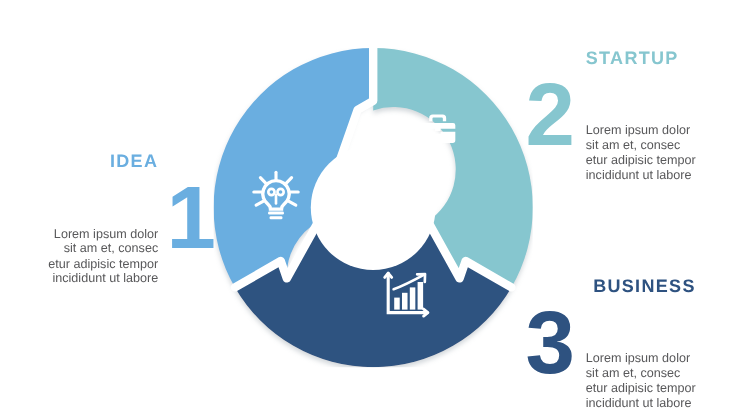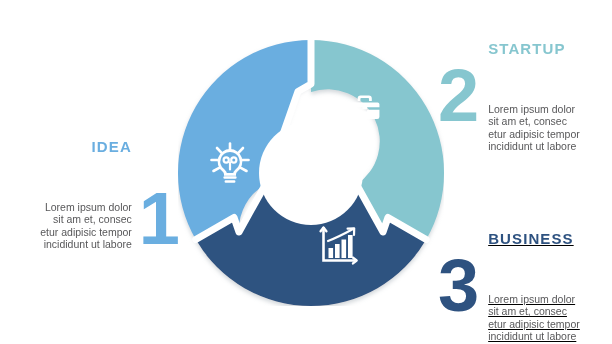--- a/index.html
+++ b/index.html
@@ -23,34 +23,34 @@
     font-size:10.5px;line-height:12.4px;color:#58585a;
     white-space:pre-line;
     margin-top:43px;
   }
   .numeral{
     font-size:74px;line-height:64px;font-weight:700;
     font-family:"Liberation Sans", sans-serif;
   }
 
   
-  #block-idea{left:10px;top:138px;width:170px;justify-content:flex-end;align-items:flex-end;}
+  #block-idea{left:10px;top:126px;width:170px;justify-content:flex-end;}
   #block-idea .txt{align-items:flex-end;text-align:right;}
   #block-idea .heading{color:#6aaee0;}
   #block-idea .numeral{color:#6aaee0;margin-left:7px;}
 
   
   #block-startup{left:438px;top:40px;}
   #block-startup .txt{align-items:flex-start;text-align:left;}
   #block-startup .heading{color:#86c6cf;}
   #block-startup .numeral{color:#86c6cf;margin-right:9px;}
 
   
   #block-business{left:438px;top:230px;}
-  #block-business .txt{align-items:flex-start;text-align:left;text-decoration:underline;}
+  #block-business .txt{align-items:flex-end;text-align:left;}
   #block-business .heading{color:#2e5280;}
   #block-business .numeral{color:#2e5280;margin-right:9px;}
 
   
   #cycle{position:absolute;left:178px;top:40px;width:266px;height:266px;}
 </style>
 </head>
 <body>
 
 <div class="stage">

